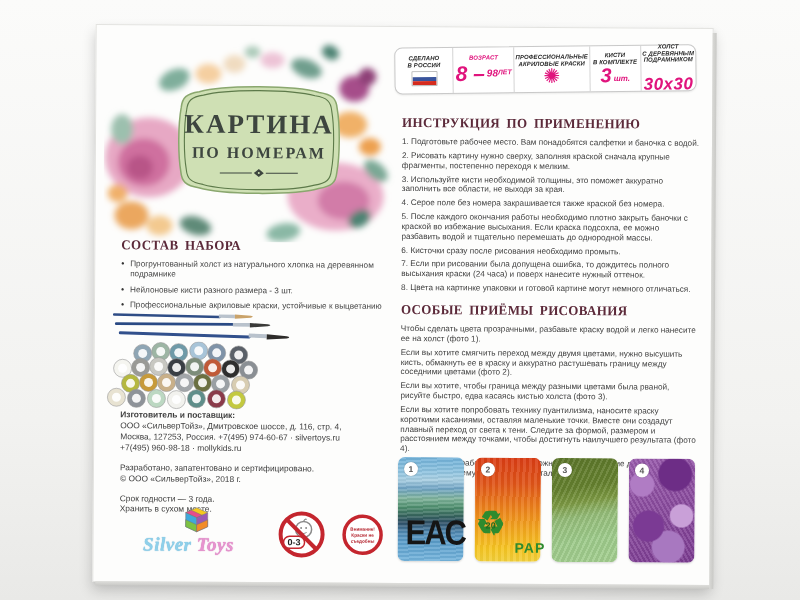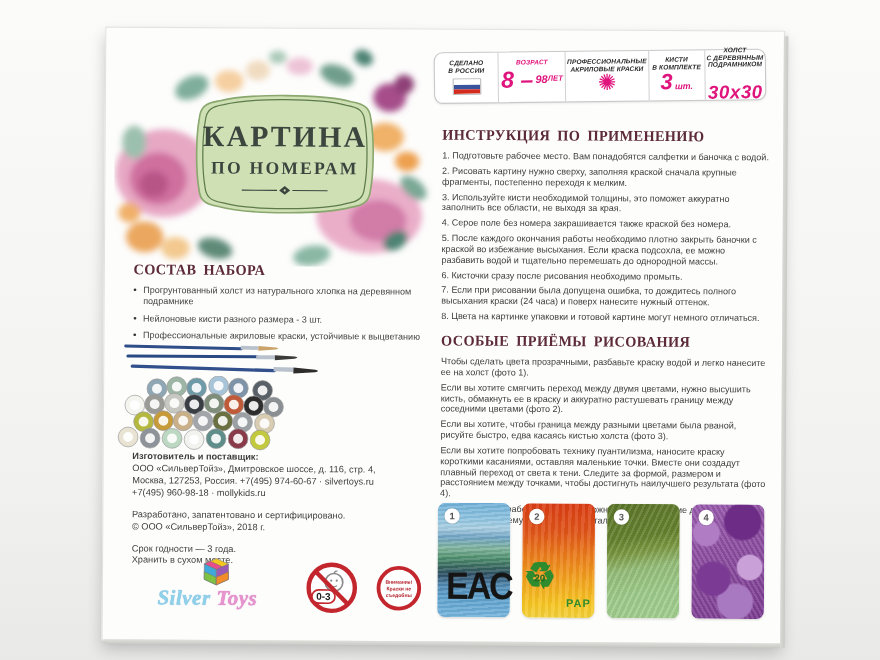--- a/index.html
+++ b/index.html
@@ -100,21 +100,21 @@
   .st-silver { color:#8fd0ea; text-shadow:0 0 1px #5ea9cc; }
   .st-toys { color:#e794cf; text-shadow:0 0 1px #c45ea8; }
   .icon-0-3 { position:absolute; left:158px; top:6px; }
   .icon-warn { position:absolute; left:222px; top:9px; }
   .eac { position:absolute; left:286px; top:10px; font-weight:900; font-size:31px;
     color:#151515; letter-spacing:-2px; transform:scaleY(1.12); font-family:"Liberation Sans",sans-serif; }
   .recycle { position:absolute; left:348px; top:2px; width:46px; text-align:center; }
   .recycle-glyph { font-size:33px; color:#2e8b2e; line-height:0.95; display:block; font-weight:bold; }
   .recycle-num { position:absolute; left:0; top:13px; width:46px; text-align:center;
     font-size:9px; font-weight:bold; color:#1f6b1f; }
-  .recycle-code { font-size:10px; font-weight:bold; color:#2e8b2e; letter-spacing:1px;margin-left:47px; }
+  .recycle-code { font-size:14px; font-weight:bold; color:#2e8b2e; letter-spacing:1px;margin-left:47px; }
 
   
   .photos { position:absolute; left:304px; top:430px; width:300px; height:108px;
     display:flex; gap:11px; }
   .photo { width:66px; height:104px; border-radius:7px; position:relative;
     box-shadow:0 1px 2px rgba(0,0,0,0.15); }
   .photo .num {
     position:absolute; left:6px; top:5px; width:14px; height:14px; border-radius:50%;
     background:#fff; color:#555; font-size:8.5px; font-weight:bold;
     display:flex; align-items:center; justify-content:center;

